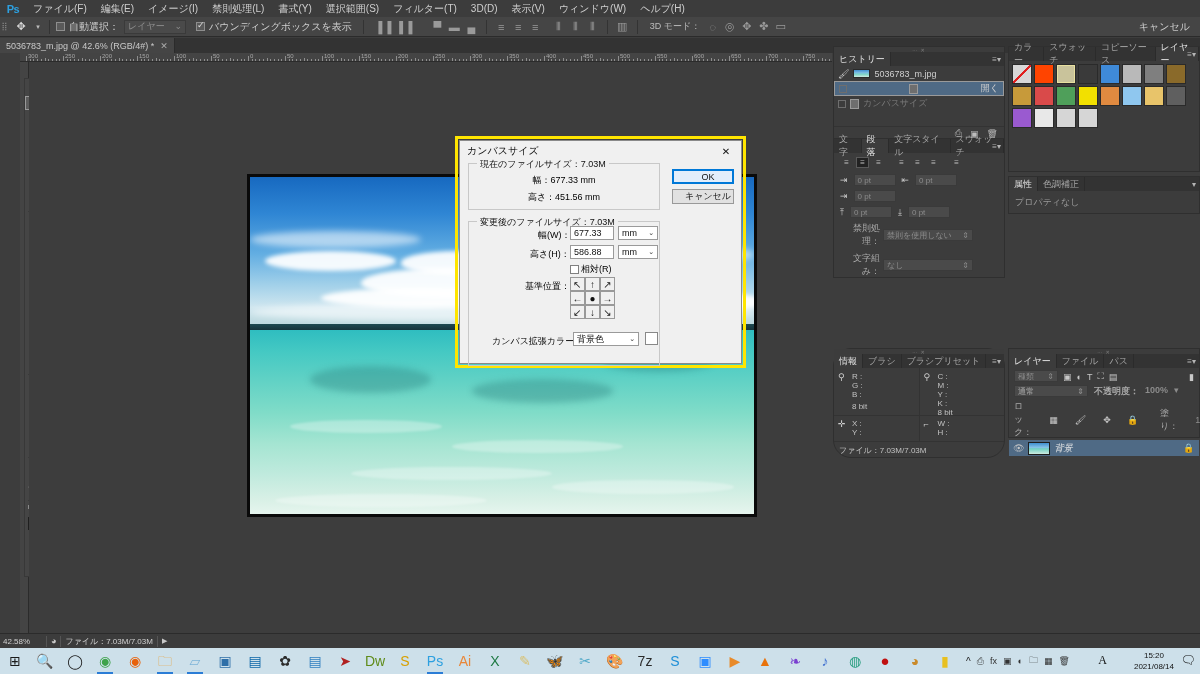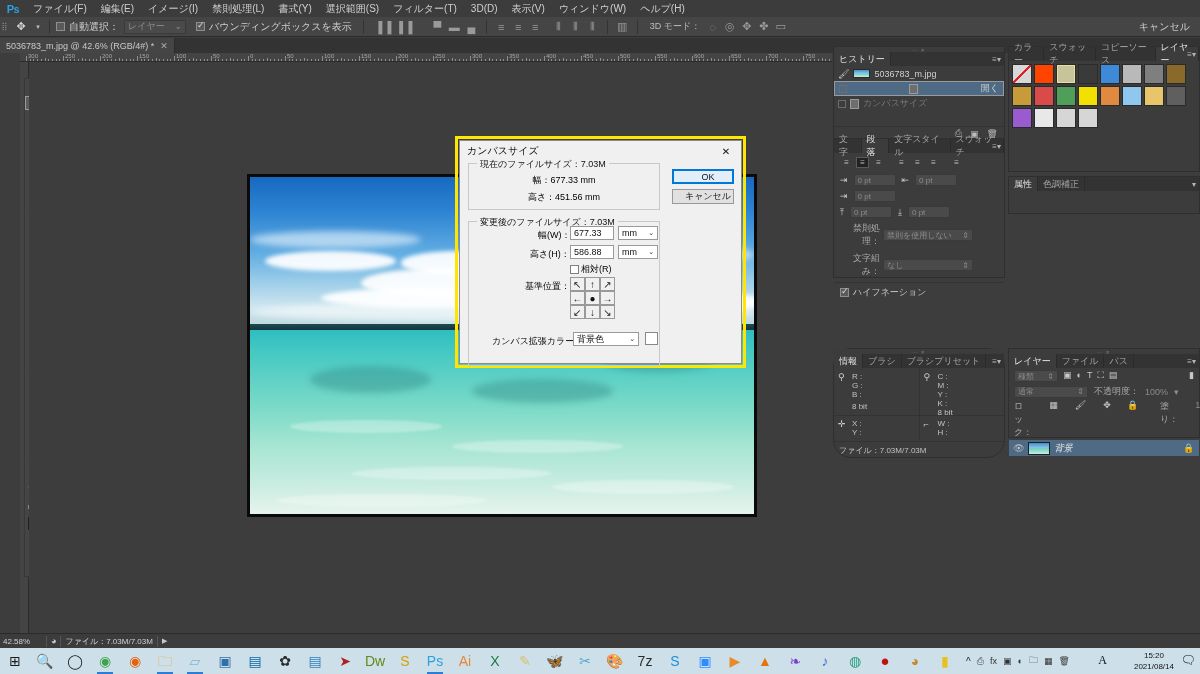--- a/index.html
+++ b/index.html
@@ -681,32 +681,29 @@
           <span>⇕</span>
       </span>
     </div>
     <div style="display:flex; gap:3px; padding:2px 6px; align-items:center;">
       <span style="width:40px; text-align:right; color:#a8a8a8;">文字組み：</span>
       <span class="minisel" style="width:90px">
         <span>なし</span>
           <span>⇕</span>
       </span>
     </div>
-    <div style="display:flex; gap:4px; padding:3px 6px; align-items:center; border-top:1px solid #333; margin-top:2px;">
-      <span class="chk on"></span>
-      <span>ハイフネーション</span>
-    </div>
   </div>
 
   <div class="panel" style="left:1008px; top:176px; width:192px; height:38px;">
     <div class="ptabs">
       <div class="ptab active">属性</div>
       <div class="ptab">色調補正</div>
       <div class="pmenu">▾</div>
     </div>
+    <div style="padding:5px 6px; color:#9a9a9a;">プロパティなし</div>
   </div>
 
   <div class="panel" style="left:833px; top:348px; width:172px; height:110px;border-radius:18px;">
     <div class="grabber">⋯ ✕</div>
     <div class="ptabs">
       <div class="ptab active">情報</div>
       <div class="ptab">ブラシ</div>
       <div class="ptab">ブラシプリセット</div>
       <div class="pmenu">≡▾</div>
     </div>
@@ -751,42 +748,42 @@
   </div>
 
   <div class="panel" style="left:1008px; top:348px; width:192px; height:90px;">
     <div class="grabber">⋯ ✕</div>
     <div class="ptabs">
       <div class="ptab active">レイヤー</div>
       <div class="ptab">ファイル</div>
       <div class="ptab">パス</div>
       <div class="pmenu">≡▾</div>
     </div>
-    <div style="display:flex; align-items:flex-start; gap:5px; padding:2px 5px;">
+    <div style="display:flex; align-items:flex-end; gap:5px; padding:2px 5px;">
       <span class="minisel" style="width:44px;">
         <span>種類</span>
           <span>⇕</span>
       </span>
       <span>▣</span>
       <span>◐</span>
       <span>T</span>
       <span>⛶</span>
       <span>▤</span>
       <span style="margin-left:auto">▮</span>
     </div>
-    <div style="display:flex; align-items:center; gap:6px; padding:1px 5px;">
+    <div style="display:flex; gap:6px; padding:1px 5px;font-weight:bold;">
       <span class="minisel" style="width:74px;">
         <span>通常</span>
           <span>⇕</span>
       </span>
       <span style="color:#a8a8a8">不透明度：</span>
       <span style="color:#8c8c8c">100%</span>
       <span style="color:#8c8c8c">▾</span>
     </div>
-    <div style="display:flex; align-items:flex-start; gap:17px; padding:1px 5px;">
+    <div style="display:flex; align-items:center; gap:17px; padding:1px 5px;">
       <span style="color:#a8a8a8">ロック：</span>
       <span>▦</span>
       <span>🖌</span>
       <span>✥</span>
       <span>🔒</span>
       <span style="color:#a8a8a8; margin-left:4px">塗り：</span>
       <span style="color:#8c8c8c">100%</span>
       <span style="color:#8c8c8c">▾</span>
     </div>
     <div class="layer-row">

